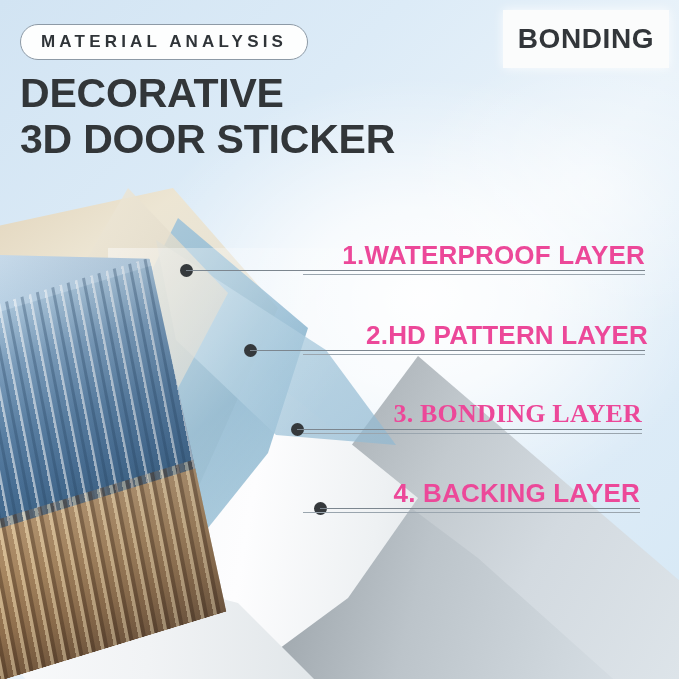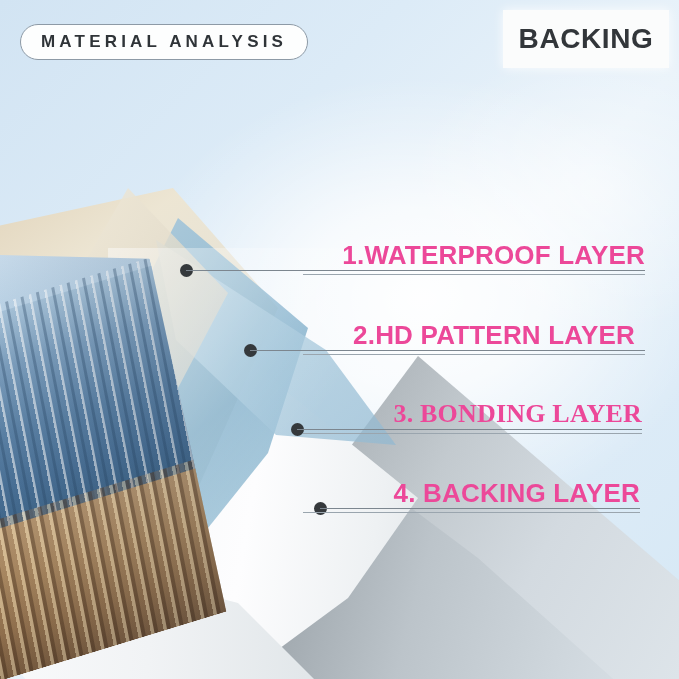--- a/index.html
+++ b/index.html
@@ -140,34 +140,38 @@
     <div class="photo-waves"></div>
     <div class="photo-sand"></div>
     <div class="photo-boards"></div>
     <div class="photo-shade"></div>
   </div>
 
   <div class="pill">
     <span>MATERIAL ANALYSIS</span>
   </div>
 
+  <div class="headline">
+    <span>DECORATIVE</span>
+    <span class="l2">3D DOOR STICKER</span>
+  </div>
 
   <div class="logo-box">
-    <span>BACKING</span>
+    <span>BONDING</span>
   </div>
 
   <div id="callouts">
       <div class="lead-dot" style="left: 180px; top: 264px;"></div>
       <div class="lead-line" style="left: 186px; top: 270px; width: 459px;"></div>
       <div class="callout-rule" style="left: 303px; top: 274px; width: 342px;"></div>
       <div class="callout-label" style="right: 34px; top: 240px;">1.WATERPROOF LAYER</div>
       <div class="lead-dot" style="left: 244px; top: 344px;"></div>
       <div class="lead-line" style="left: 250px; top: 350px; width: 395px;"></div>
       <div class="callout-rule" style="left: 303px; top: 354px; width: 342px;"></div>
-      <div class="callout-label" style="right: 44px; top: 320px;">2.HD PATTERN LAYER</div>
+      <div class="callout-label" style="right: 31px; top: 320px;">2.HD PATTERN LAYER</div>
       <div class="lead-dot" style="left: 291px; top: 423px;"></div>
       <div class="lead-line" style="left: 297px; top: 429px; width: 345px;"></div>
       <div class="callout-rule" style="left: 303px; top: 433px; width: 339px;"></div>
       <div class="callout-label" style="right: 37px; top: 399px; font-family: Liberation Serif, serif;">3. BONDING LAYER</div>
       <div class="lead-dot" style="left: 314px; top: 502px;"></div>
       <div class="lead-line" style="left: 320px; top: 508px; width: 320px;"></div>
       <div class="callout-rule" style="left: 303px; top: 512px; width: 337px;"></div>
       <div class="callout-label" style="right: 39px; top: 478px;">4. BACKING LAYER</div>
     </div>
 

